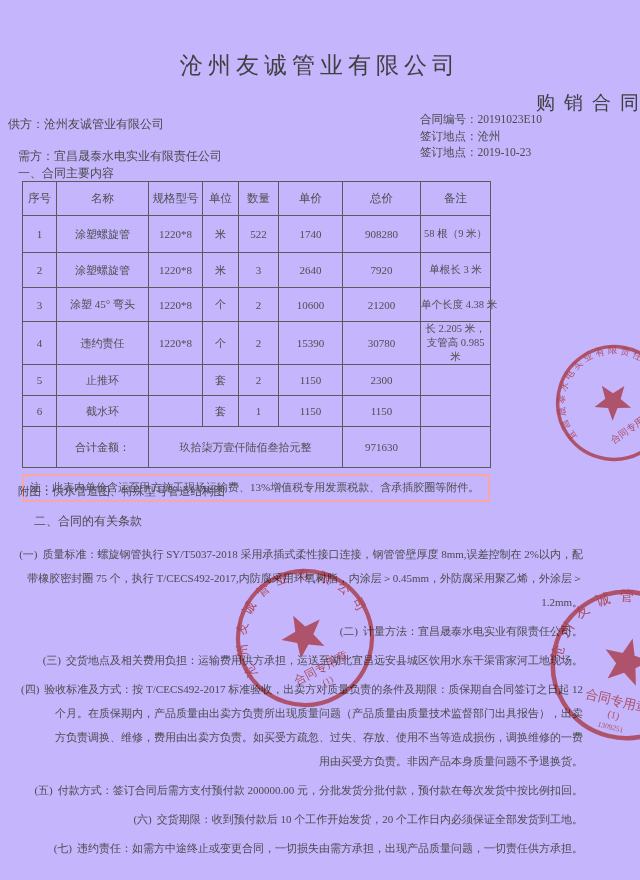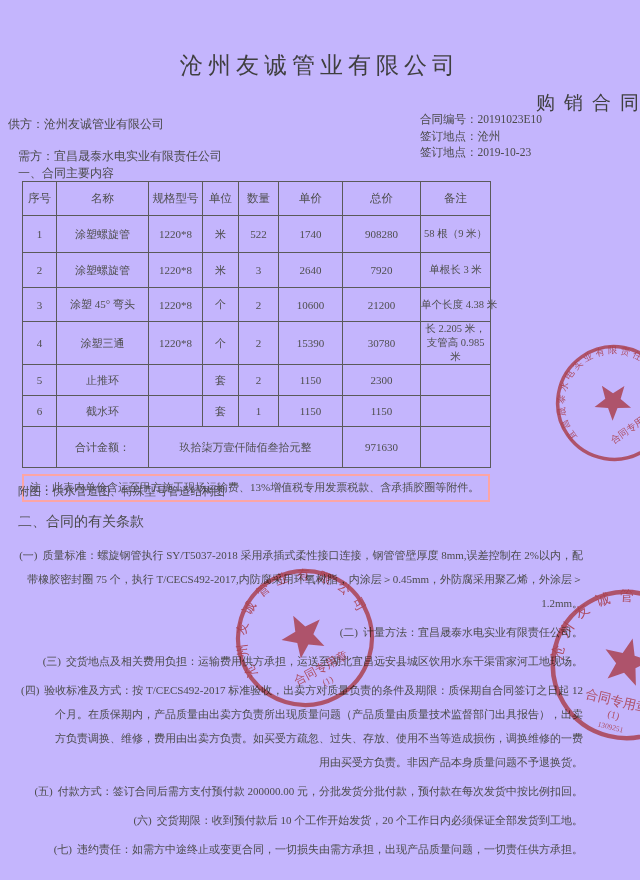--- a/index.html
+++ b/index.html
@@ -26,21 +26,21 @@
   td { font-size:11px; }
   tr.h36 td{height:36px;} tr.h34 td{height:34px;} tr.h33 td{height:33px;}
   tr.h30 td{height:30px;} tr.h40 td{height:40px;}
   td.remark { font-size:10.5px; white-space:nowrap; }
   td.remark.wrap { white-space:normal; line-height:14px; padding:0 3px; }
   .note-box { margin-top:6px; border:2px solid #fca5a5; font-size:11px;
     padding:4px 6px 5px; text-align:left; color:#4f4f4f; }
 
   .lower { position:absolute; top:484px; left:18px; width:565px; }
   .attach { font-size:11.5px; margin:0; }
-  .sec2 { font-size:14px; margin:14px 0 0; }
+  .sec2 { font-size:12px; margin:14px 16px 0; }
   .terms { margin-top:12px; }
   .terms p { font-size:11px; line-height:24px; margin:0 0 5px; color:#4c4c4c;text-align:right; }
   .terms p.indent { padding-left:30px; text-indent:-30px; }
   .tlabel { margin-right:5px; }
 
   .stamp { position:absolute; mix-blend-mode:multiply; opacity:.88; pointer-events:none; }
   .stamp svg { display:block; width:100%; height:100%; }
   .stamp-buyer         { top:339px; left:550px; width:128px; height:128px; transform:rotate(-35deg); }
   .stamp-supplier-main { top:562px; left:229px; width:152px; height:152px; transform:rotate(-28deg); }
   .stamp-supplier-right{ top:582px; left:543px; width:166px; height:166px; transform:rotate(14deg); }
@@ -115,21 +115,21 @@
         <td>涂塑 45° 弯头</td>
         <td>1220*8</td>
         <td>个</td>
         <td>2</td>
         <td>10600</td>
         <td>21200</td>
         <td class="remark">单个长度 4.38 米</td>
       </tr>
       <tr class="h34">
         <td>4</td>
-        <td>涂塑三通</td>
+        <td>违约责任</td>
         <td>1220*8</td>
         <td>个</td>
         <td>2</td>
         <td>15390</td>
         <td>30780</td>
         <td class="remark wrap">长 2.205 米，支管高 0.985 米</td>
       </tr>
       <tr class="h30">
         <td>5</td>
         <td>止推环</td>

